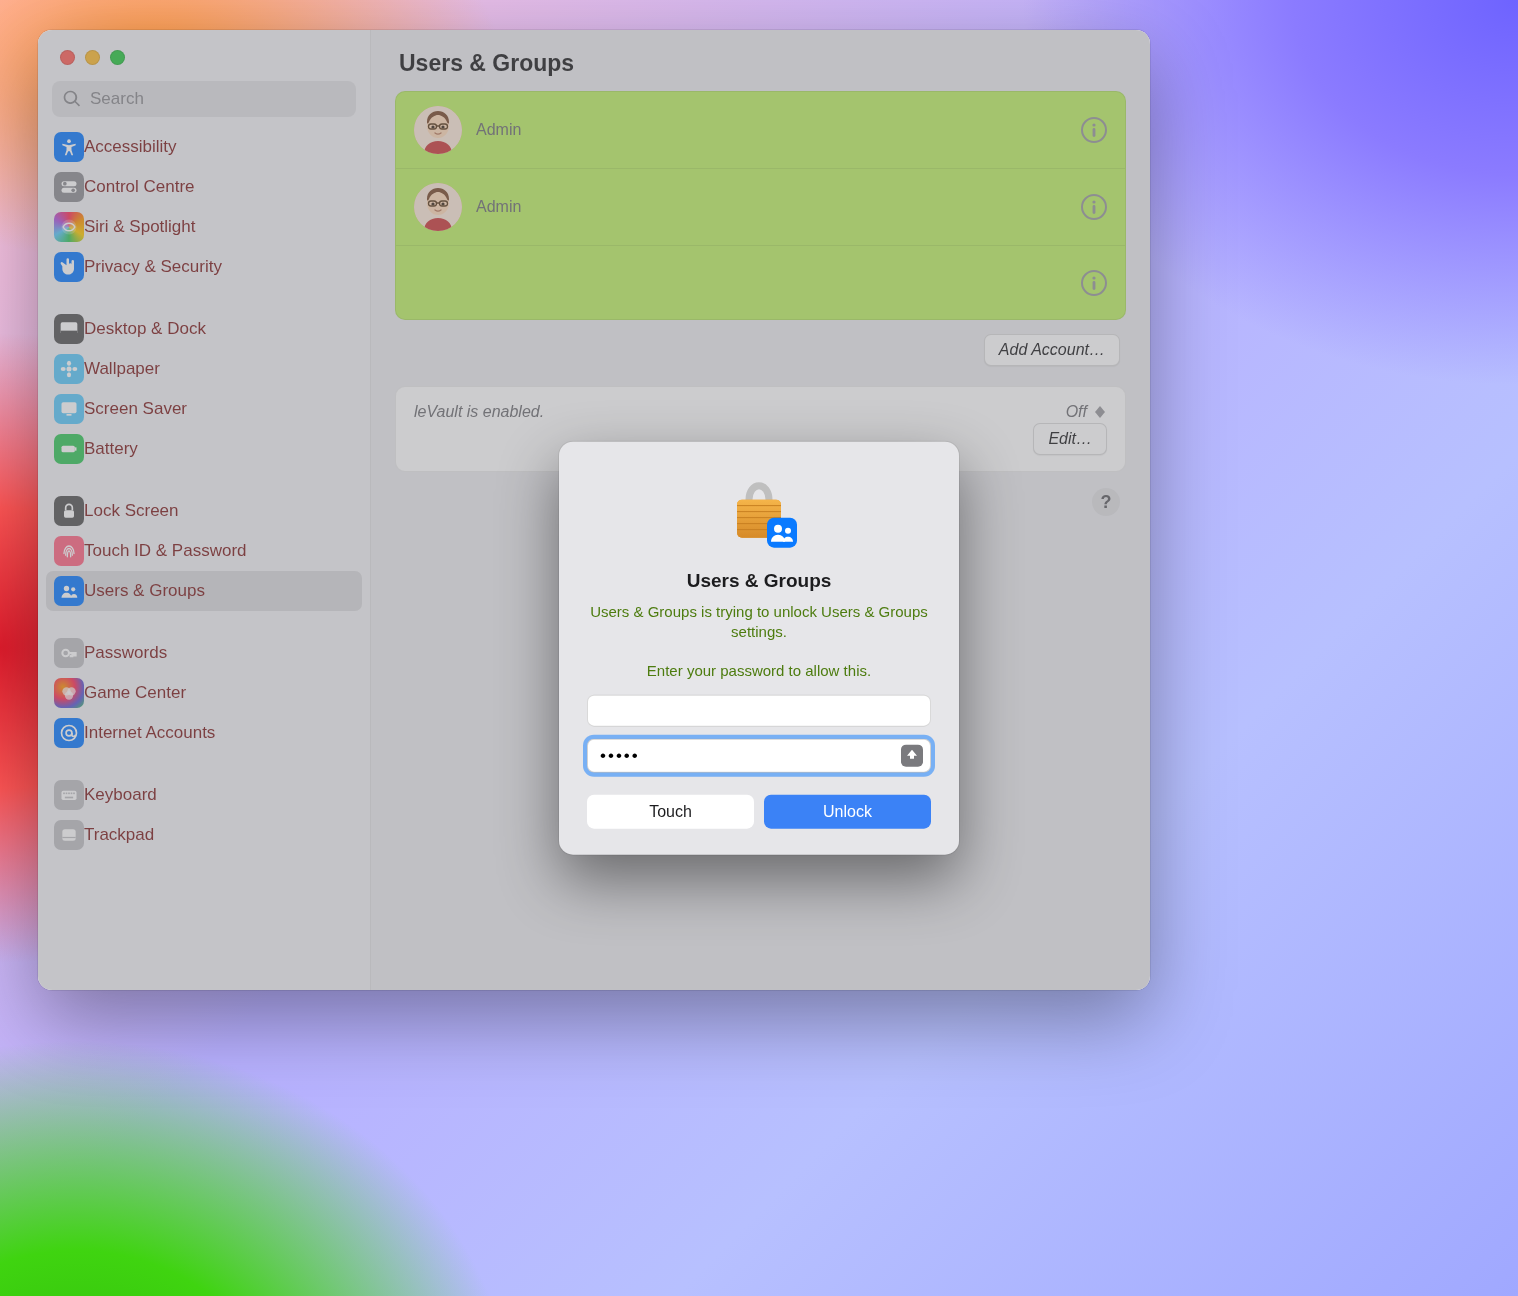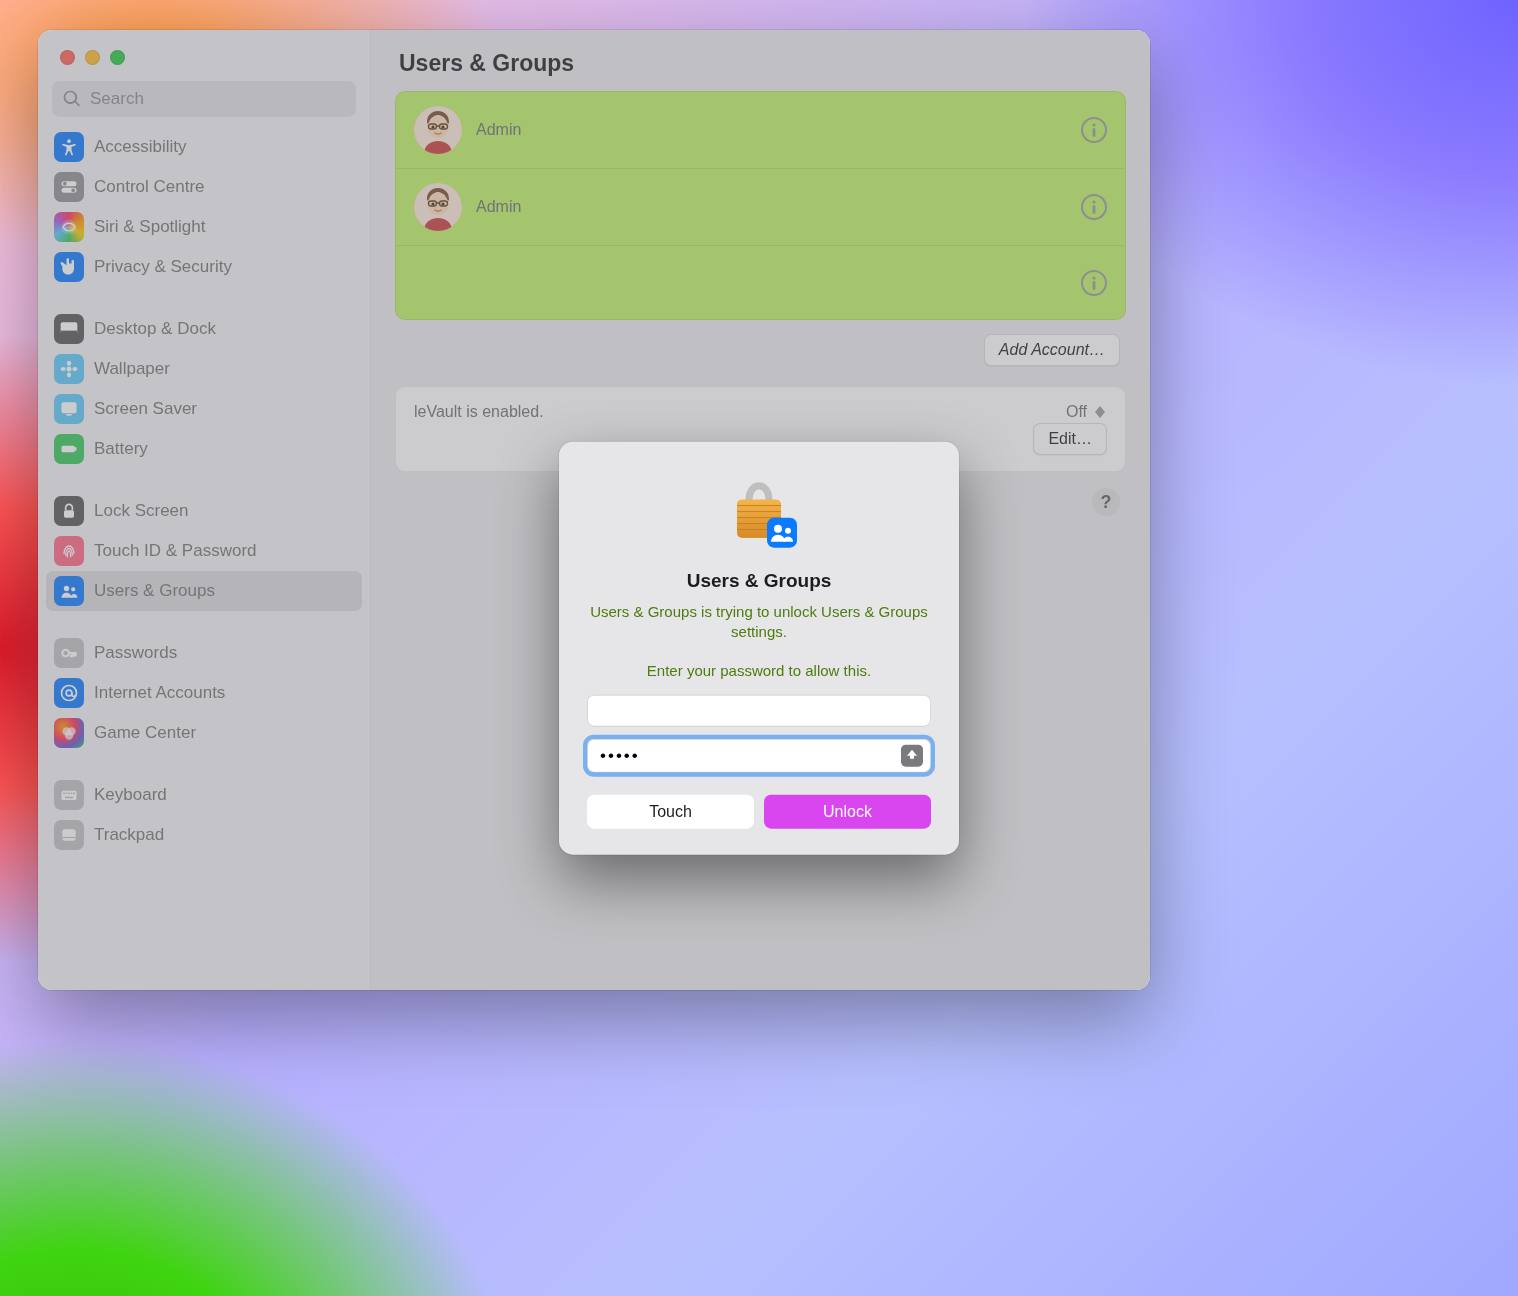--- a/index.html
+++ b/index.html
@@ -43,23 +43,23 @@
   width: 100%; height: 36px; border-radius: 8px; border: none;
   background: rgba(0,0,0,.07); padding: 0 10px 0 38px;
   font-size: 17px; color: #333;
 }
 .search-field input::placeholder { color: #8b8b8f; }
 .search-field svg { position:absolute; left:10px; top:8px; width:20px; height:20px; fill:#8b8b8f; }
 
 .side-list { padding: 6px 8px 0; overflow-y: auto; }
 .side-group { margin-bottom: 22px; }
 .side-item {
-  display: flex; align-items: center; gap: 10px;
+  display: flex; align-items: center; 
   padding: 5px 8px; border-radius: 7px;
-  font-size: 17px; color: #737373; cursor: default;
+  font-size: 17px; color: #7f1d1d; cursor: default;
 }
 .side-item.selected { background: rgba(0,0,0,.10); }
 .side-icon { width:30px; height:30px; border-radius:7px; display:flex; align-items:center; justify-content:center; flex-shrink:0; }
 .side-icon svg { width: 20px; height: 20px; fill: #fff; }
 
 .ic-blue{background:#0a7aff;} .ic-gray{background:#8e8e93;}
 .ic-teal{background:#5ac8fa;} .ic-green{background:#34c759;} .ic-darkgray{background:#555;}
 .ic-siri{background: conic-gradient(#ff2d55,#ff9500,#ffcc00,#34c759,#5ac8fa,#af52de,#ff2d55);}
 .ic-pink{background:#ff6482;} .ic-rainbow{background: radial-gradient(circle at 30% 30%,#ff9500,#ff2d55 40%,#5856d6 70%,#34c759);}
 .ic-lgray{background:#c0c0c4;}
@@ -80,21 +80,21 @@
 .info-btn svg{width:6px; height:14px; fill:#9a9a9e;}
 
 .action-row { text-align:right; padding:14px 6px 20px;font-style:italic; }
 .mac-btn {
   display:inline-block; background:#fff; border:1px solid rgba(0,0,0,.14);
   border-radius:7px; padding:6px 14px; font-size:16px; color:#1c1c1e;
   box-shadow: 0 1px 1px rgba(0,0,0,.06);
 }
 
 .setting-card { background:#fff; border:1px solid rgba(0,0,0,.08); border-radius:10px; padding:16px 18px; }
-.setting-row { display:flex; align-items:flex-end; }
+.setting-row { display:flex; align-items:flex-end;font-style:italic; }
 .setting-row + .setting-row { margin-top:2px; }
 .setting-text { flex:1; font-size:16px; color:#6f6f73; }
 .select-pill { display:flex; align-items:center; gap:6px; color:#6f6f73; font-size:16px; }
 .chevrons { width:14px; display:flex; flex-direction:column; align-items:center; }
 .chevrons svg { width:10px; height:6px; fill:#9a9a9e; }
 
 .help-row { text-align:right; padding:16px 6px 0; }
 .help-btn { width:28px; height:28px; border-radius:50%; background:#e0e0e3; display:inline-flex; align-items:center; justify-content:center; font-size:18px; color:#5c5c60; font-weight:600; }
 
 .dimmer { position:absolute; inset:0; background:rgba(120,120,125,.38); z-index:5; }
@@ -118,21 +118,21 @@
   border:1px solid rgba(0,0,0,.18); background:#fff;
   padding:0 36px 0 12px; font-size:17px; letter-spacing:2px;
   box-shadow: 0 0 0 4px rgba(10,122,255,.5);
 }
 .caps-ind { position:absolute; right:8px; top:6px; width:22px; height:22px; background:#7a7a7e; border-radius:5px; display:flex; align-items:center; justify-content:center;}
 .caps-ind svg{width:12px;height:12px;fill:#fff;}
 
 .dlg-btns { display:flex; gap:10px; width:100%; }
 .dlg-btns button { flex:1; height:34px; border-radius:7px; font-size:16px; border:none; cursor:default;}
 .btn-cancel { background:#fff; border:1px solid rgba(0,0,0,.12); color:#1c1c1e; }
-.btn-unlock { background:#d946ef; color:#fff; font-weight:500;}
+.btn-unlock { background:#3b82f6; color:#fff; font-weight:500;}
 </style>
 </head>
 <body>
 
 <div class="desktop">
 
   <div class="window">
 
     <aside class="sidebar">
       <div class="traffic">
@@ -246,34 +246,34 @@
           <div class="side-group">
             <div class="side-item">
               <span class="side-icon ic-lgray">
                 <svg viewBox="0 0 24 24">
                   <use href="#i-key"></use>
                 </svg>
               </span>
               <span>Passwords</span>
             </div>
             <div class="side-item">
+              <span class="side-icon ic-rainbow">
+                <svg viewBox="0 0 24 24">
+                  <use href="#i-gamecenter"></use>
+                </svg>
+              </span>
+              <span>Game Center</span>
+            </div>
+            <div class="side-item">
               <span class="side-icon ic-blue">
                 <svg viewBox="0 0 24 24">
                   <use href="#i-at"></use>
                 </svg>
               </span>
               <span>Internet Accounts</span>
-            </div>
-            <div class="side-item">
-              <span class="side-icon ic-rainbow">
-                <svg viewBox="0 0 24 24">
-                  <use href="#i-gamecenter"></use>
-                </svg>
-              </span>
-              <span>Game Center</span>
             </div>
           </div>
           <div class="side-group">
             <div class="side-item">
               <span class="side-icon ic-lgray">
                 <svg viewBox="0 0 24 24">
                   <use href="#i-keyboard"></use>
                 </svg>
               </span>
               <span>Keyboard</span>

